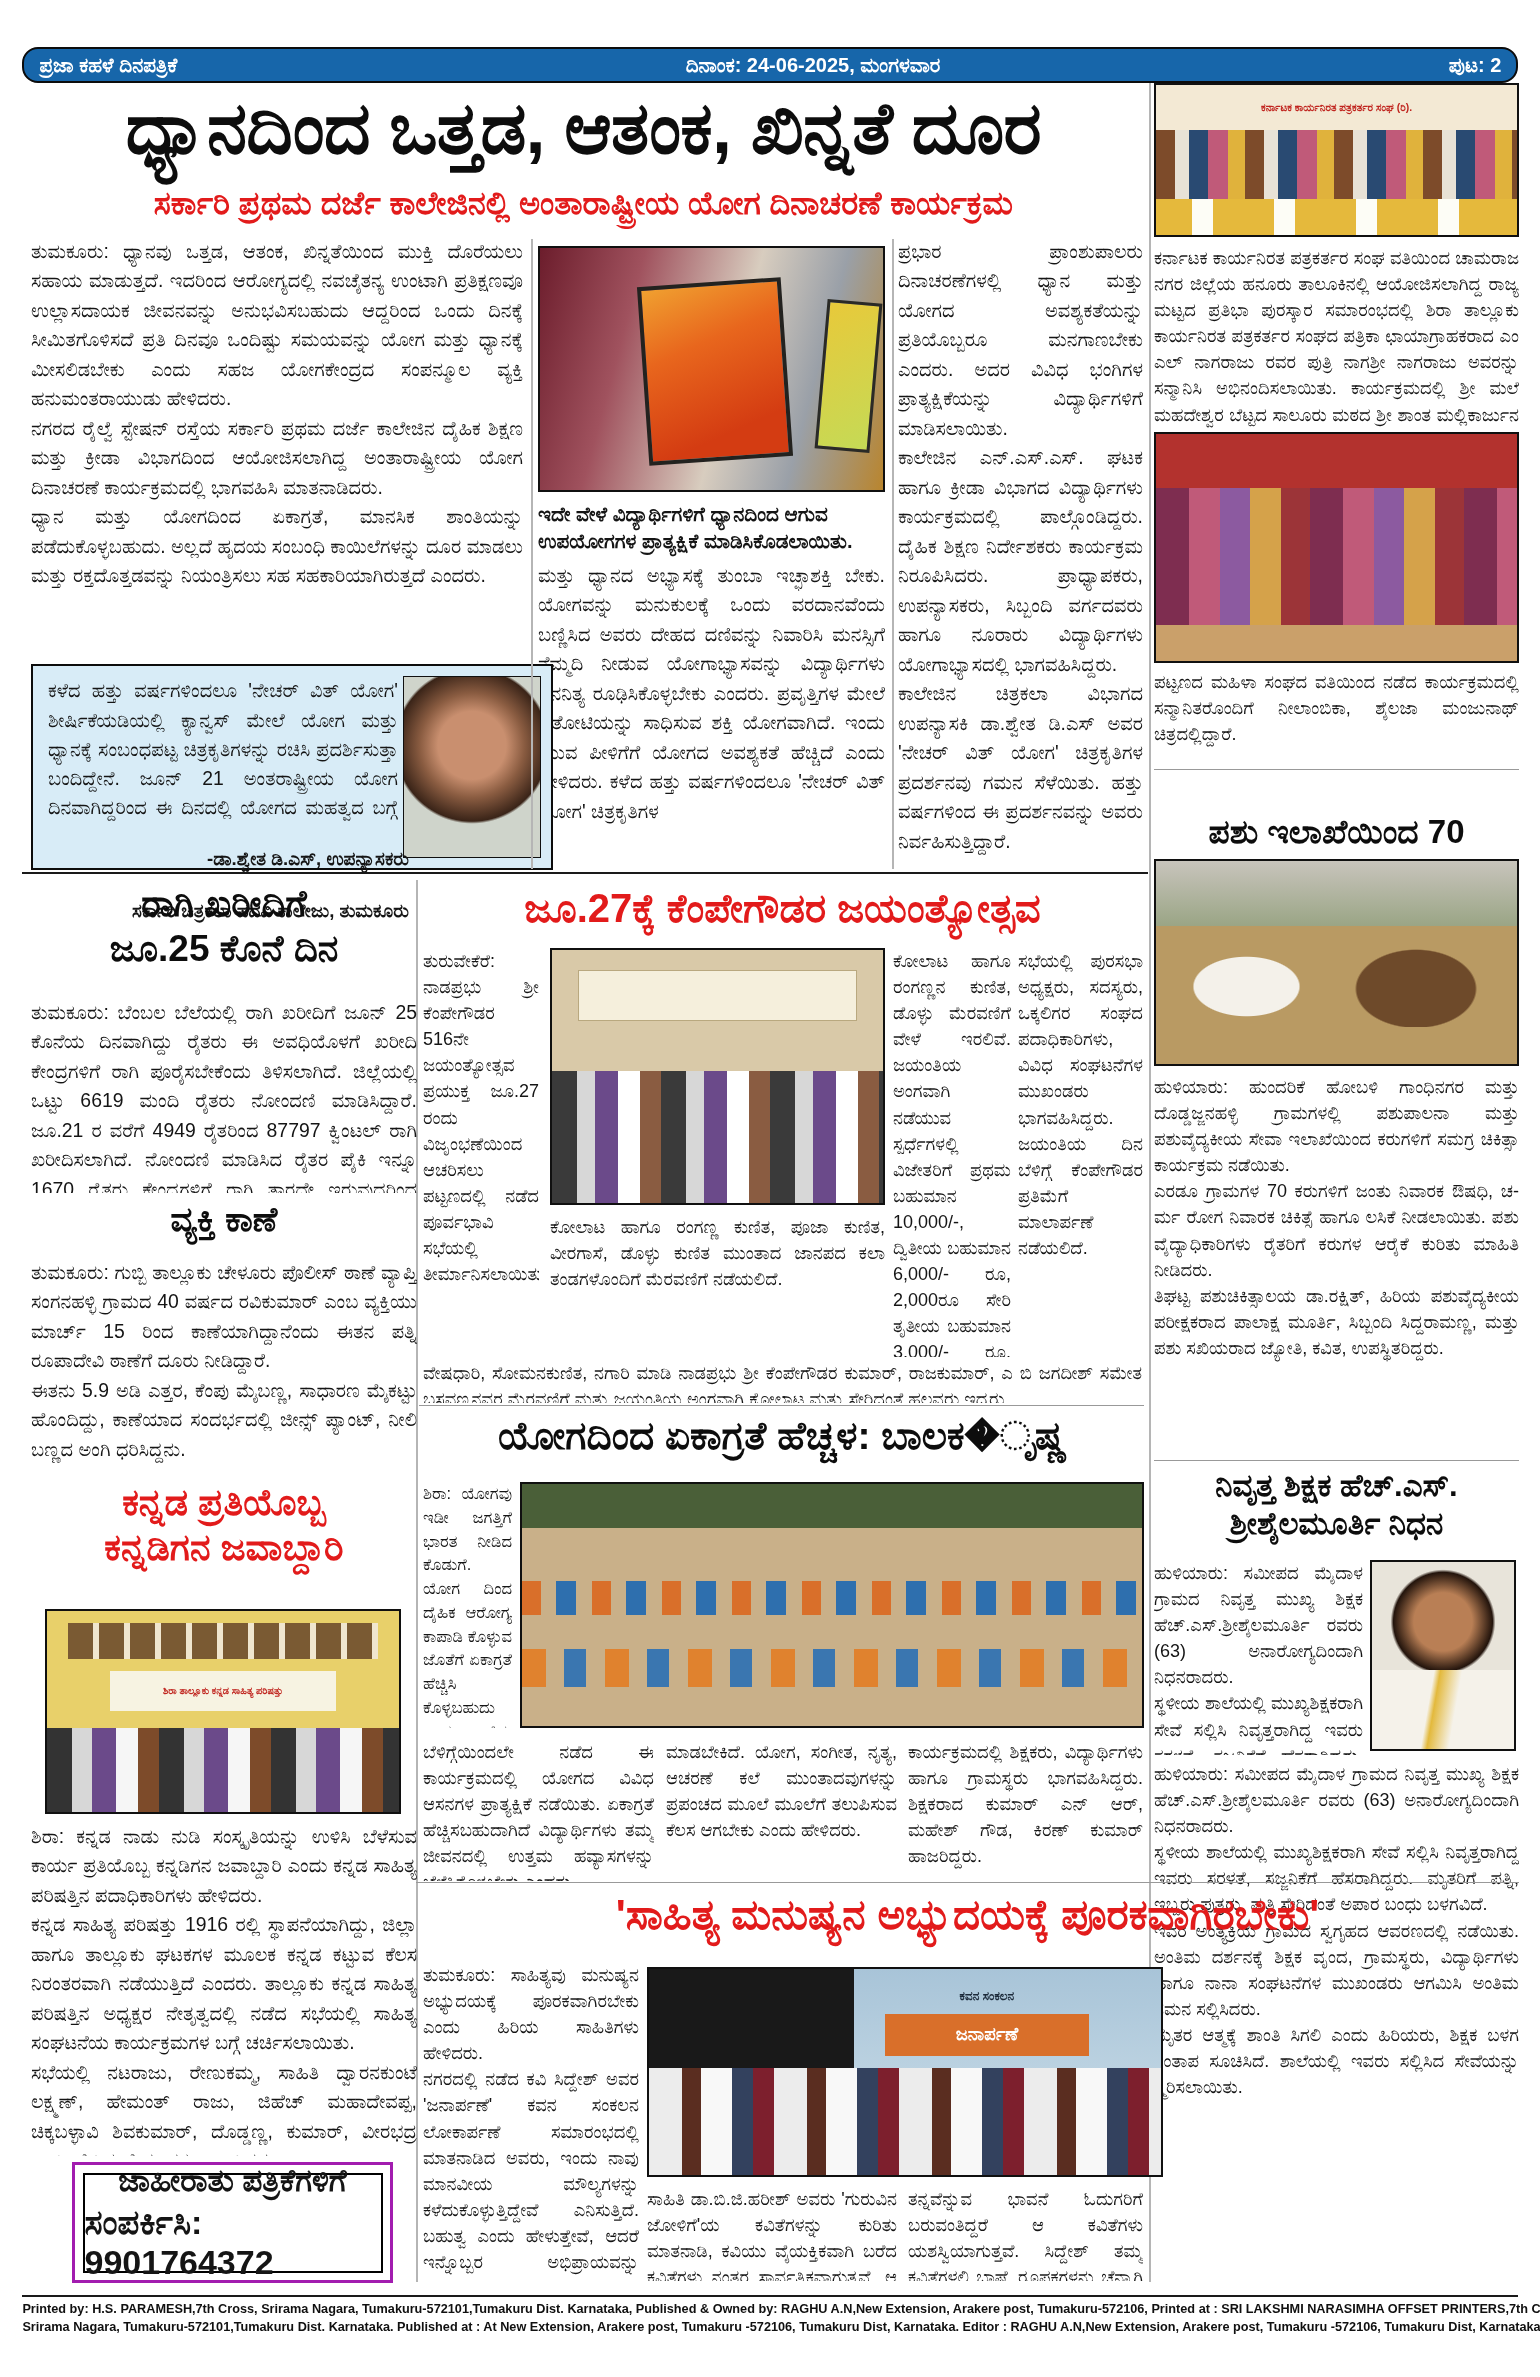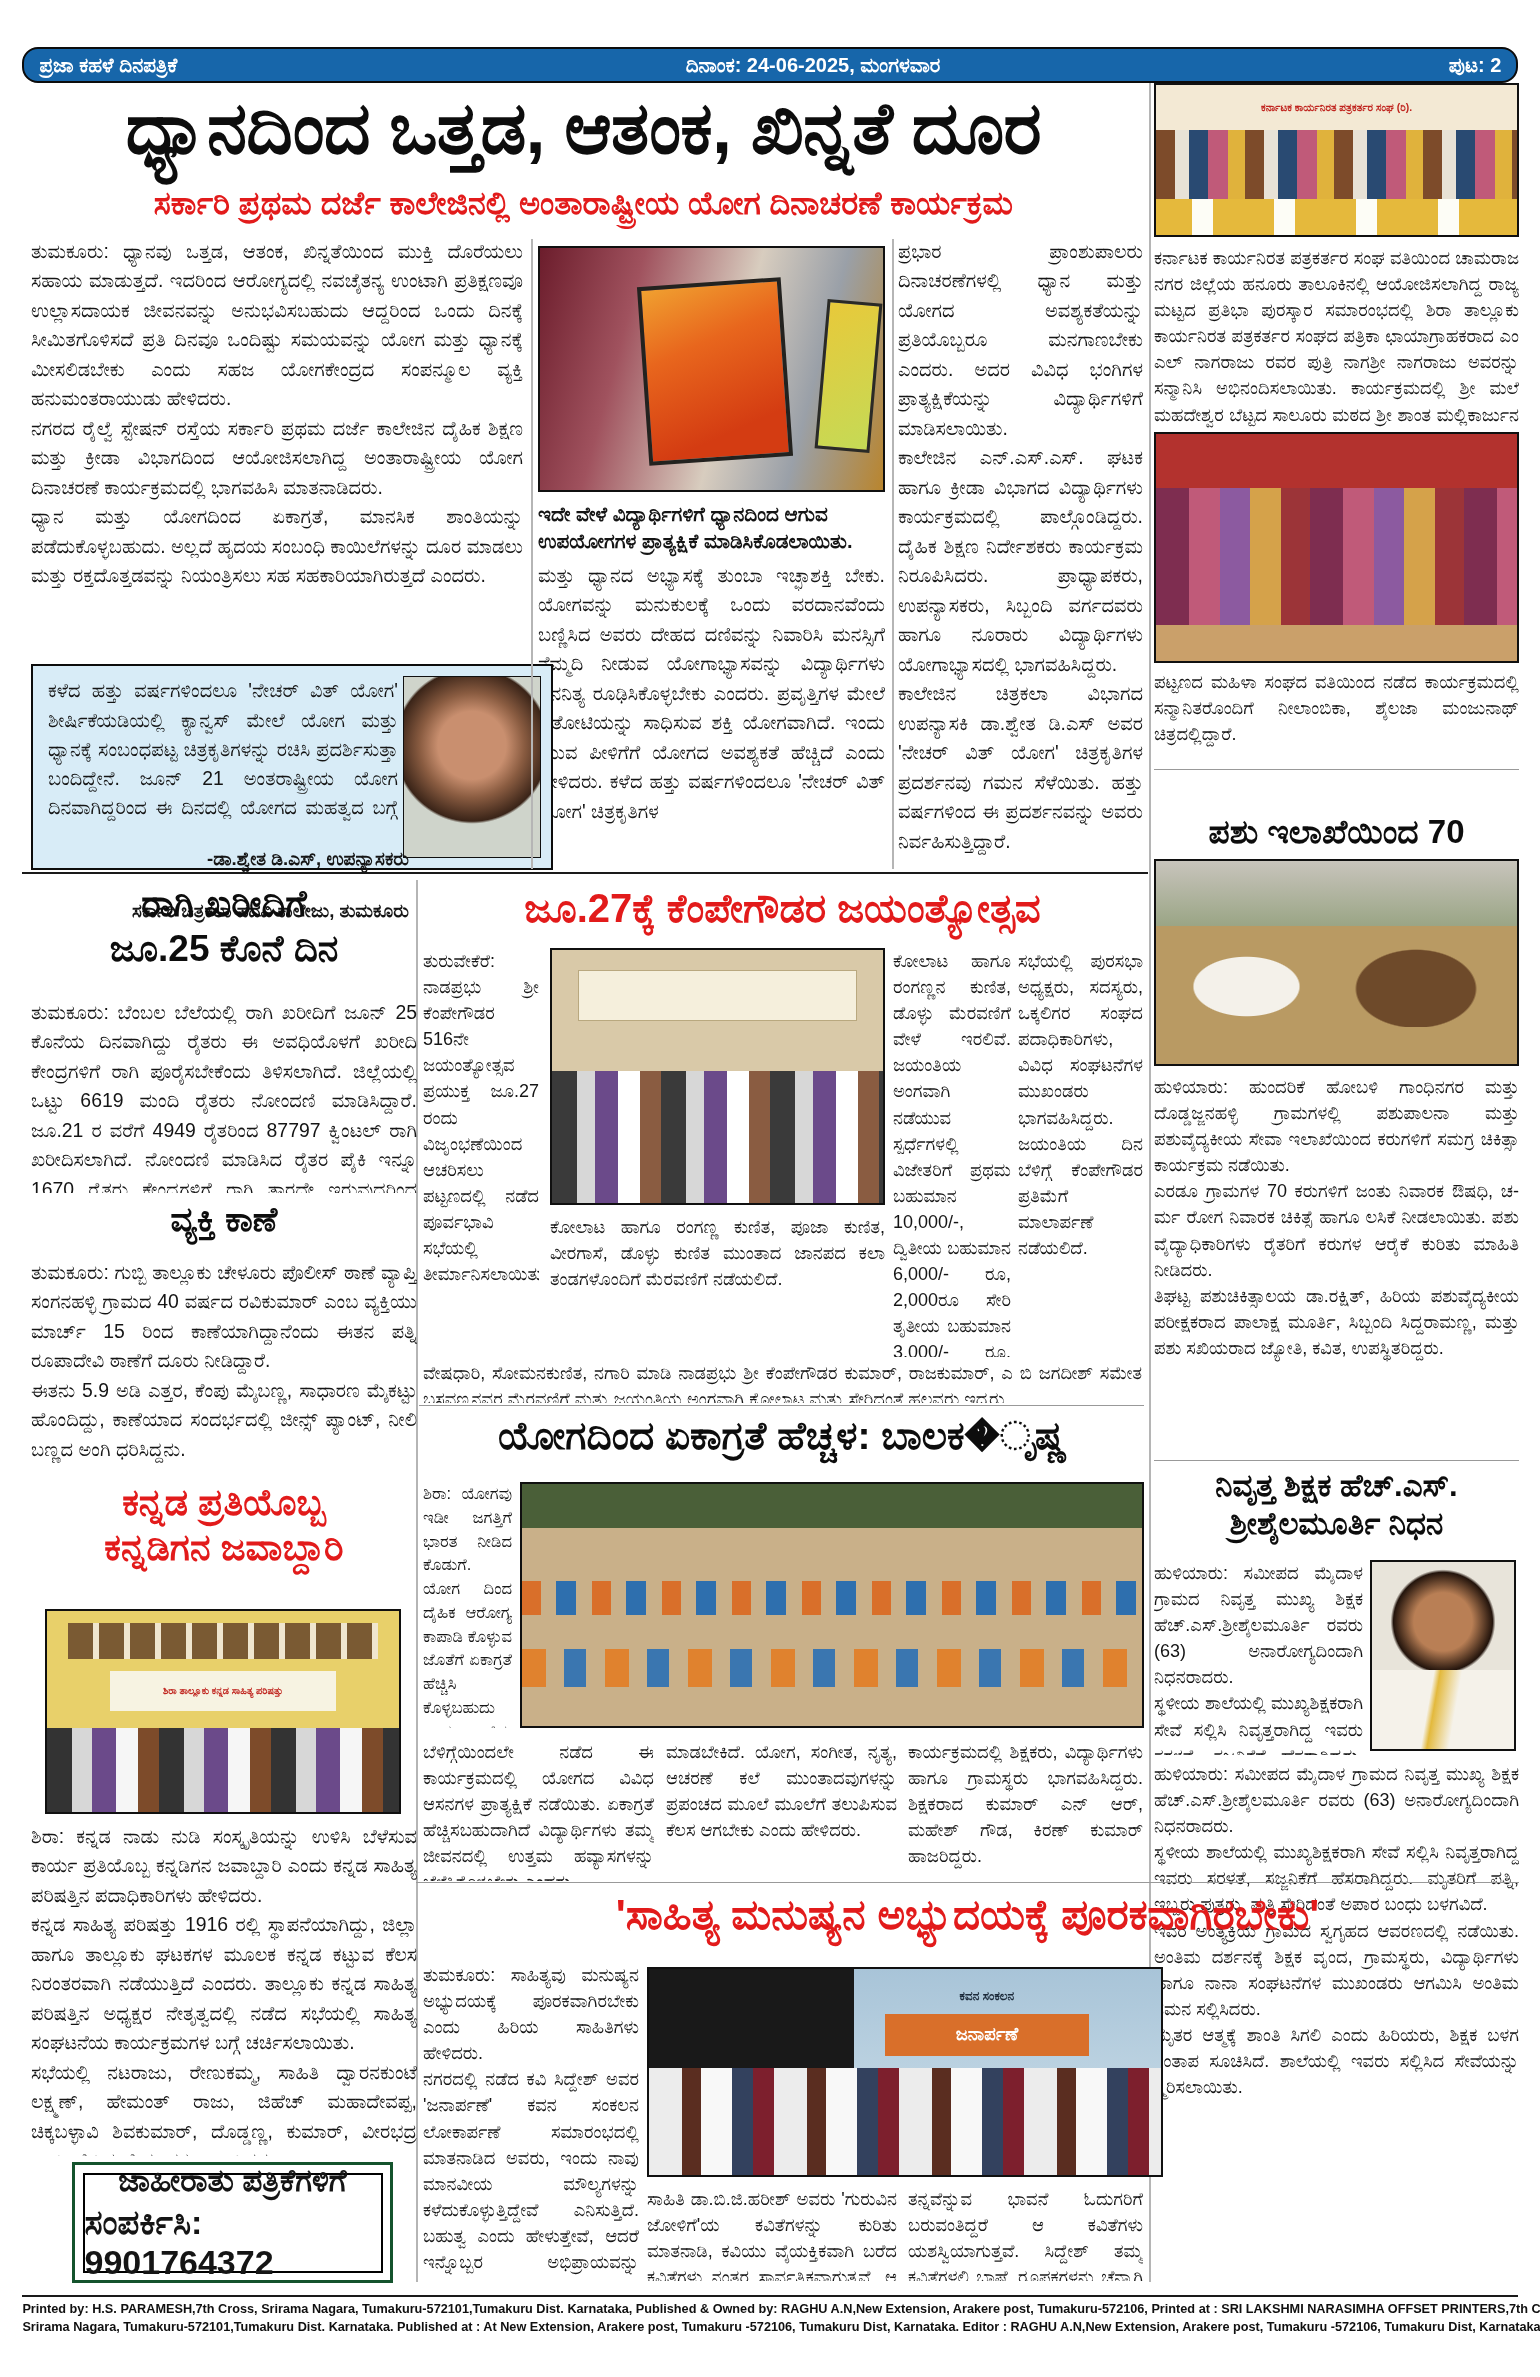--- a/index.html
+++ b/index.html
@@ -14,21 +14,21 @@
   .txt-sm{font-size:18px;line-height:1.45;text-align:justify;white-space:pre-line;overflow:hidden;}
   .caption{font-weight:bold;font-size:20px;line-height:1.35;white-space:pre-line;overflow:hidden;}
   .hl{font-weight:bold;text-align:center;white-space:pre-line;line-height:1.22;color:#0d0d0d;}
   .hl-red{color:#e21b1b;}
   .photo{border:2.2px solid #101010;overflow:hidden;background:#cfcabf;}
   .rule-v{background:#b5b5b5;width:1.5px;}
   .rule-h{background:#1a1a1a;}
   .quotebox{background:#d8ecf7;border:2.2px solid #0c0c0c;padding:12px 15px;}
   .quotebox .qtext{font-size:19.4px;line-height:1.5;text-align:justify;white-space:pre-line;}
   .qattr{font-weight:bold;font-size:18.6px;text-align:right;line-height:1.4;white-space:pre-line;}
-  .adbox{border:3px solid #14532d;padding:7.5px;}
+  .adbox{border:3px solid #a21caf;padding:7.5px;}
   .adbox .inner{border:2.2px solid #000;height:100%;display:flex;flex-direction:column;
                 align-items:center;justify-content:center;box-sizing:border-box;}
   .adbox .l1{font-weight:bold;font-size:31px;}
   .adbox .l2{font-weight:bold;font-size:34px;margin-top:4.5px;}
   .footer-line{font-weight:bold;font-size:12.7px;text-align:center;color:#101010;white-space:nowrap;}
 </style>
 </head>
 <body>
 
 <div class="page">

